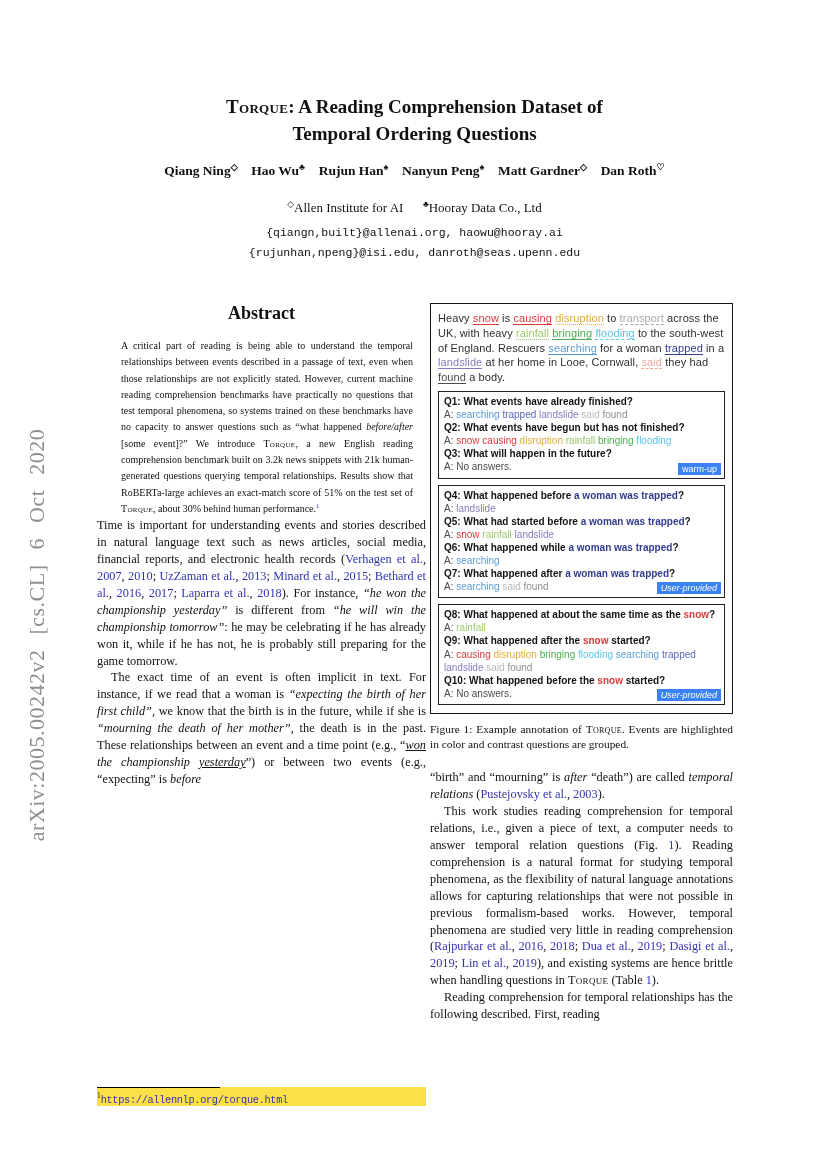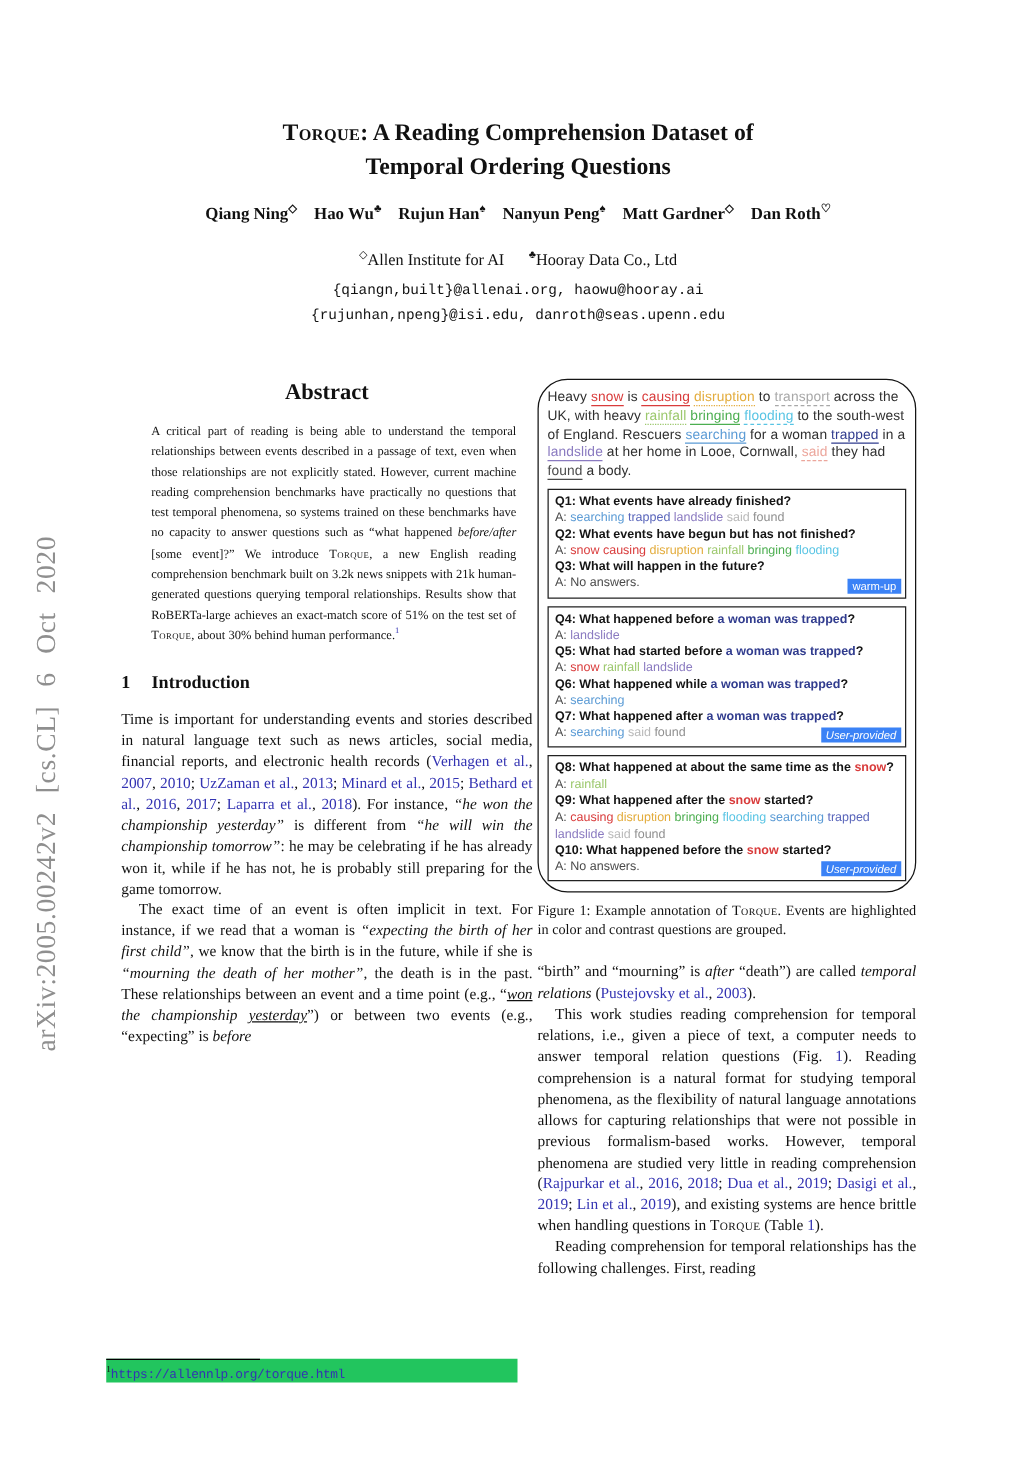--- a/index.html
+++ b/index.html
@@ -26,25 +26,25 @@
   #email-2 { top:246px; font-size:11.5px; font-family:"Liberation Mono", monospace; }
   
   #left-col  { position:absolute; left:97px;  top:303px; width:329px; }
   #right-col { position:absolute; left:430px; top:303px; width:303px; }
   .abstract-h { text-align:center; font-weight:bold; font-size:18px; margin-bottom:14px; }
   .abstract-body { margin:0 13px 0 24px; font-size:10px; line-height:16.3px; text-align:justify; }
   .sec-h { margin:21px 0 12px 0; font-size:14.5px; font-weight:bold; }
   .sec-h .num { margin-right:17px; }
   .para { font-size:12.3px; line-height:16.9px; text-align:justify; }
   .indent { text-indent:14px; }
-  #footnote-area { position:absolute; left:85px; top:1087px; width:329px; background:#22c55e; }
+  #footnote-area { position:absolute; left:97px; top:1087px; width:329px; background:#fde047; }
   .fn-rule { width:123px; border-top:1.2px solid #000; margin-bottom:5px; }
   .fn-text { font-size:10.8px; }
   
-  .figure-box { border:1.5px solid #141414; border-radius:24px; padding:7px 7px 8px 7px; background:#fff; }
+  .figure-box { border:1.5px solid #141414; border-radius:0; padding:7px 7px 8px 7px; background:#fff; }
   .passage {
     font-family:"Liberation Sans", sans-serif; font-size:11px;
     line-height:14.8px; color:#2f2f2f; letter-spacing:0.1px;
   }
   .qa-block {
     border:1.2px solid #222; margin-top:6px; padding:3px 5px 4px 5px;
     position:relative; font-family:"Liberation Sans", sans-serif;
     font-size:10px; line-height:13.1px; background:#fff;
   }
   .q-line { font-weight:bold; color:#141414; }
@@ -94,23 +94,20 @@
   </div>
 
   <div id="authors-line" class="center-band" data-name="authors-line"><span data-name="text-segment">Qiang Ning</span><span class="s-sup" data-name="text-segment">◇</span><span data-name="text-segment">    </span><span data-name="text-segment">Hao Wu</span><span class="s-sup" data-name="text-segment">♣</span><span data-name="text-segment">    </span><span data-name="text-segment">Rujun Han</span><span class="s-sup" data-name="text-segment">♠</span><span data-name="text-segment">    </span><span data-name="text-segment">Nanyun Peng</span><span class="s-sup" data-name="text-segment">♠</span><span data-name="text-segment">    </span><span data-name="text-segment">Matt Gardner</span><span class="s-sup" data-name="text-segment">◇</span><span data-name="text-segment">    </span><span data-name="text-segment">Dan Roth</span><span class="s-sup" data-name="text-segment">♡</span></div>
   <div id="affil-1" class="center-band" data-name="affiliations-line-1"><span class="s-sup" data-name="text-segment">◇</span><span data-name="text-segment">Allen Institute for AI      </span><span class="s-sup" data-name="text-segment">♣</span><span data-name="text-segment">Hooray Data Co., Ltd</span></div>
   <div id="email-1" class="center-band" data-name="emails-line-1">{qiangn,built}@allenai.org, haowu@hooray.ai</div>
   <div id="email-2" class="center-band" data-name="emails-line-2">{rujunhan,npeng}@isi.edu, danroth@seas.upenn.edu</div>
 
   <div id="left-col" data-name="left-column">
     <div class="abstract-h" data-name="abstract-heading">Abstract</div>
     <div class="abstract-body" data-name="abstract-text"><span data-name="text-segment">A critical part of reading is being able to understand the temporal relationships between events described in a passage of text, even when those relationships are not explicitly stated.  However, current machine reading comprehension benchmarks have practically no questions that test temporal phenomena, so systems trained on these benchmarks have no capacity to answer questions such as “what happened </span><span class="s-i" data-name="text-segment">before/after</span><span data-name="text-segment"> [some event]?”  We introduce </span><span class="s-sc" data-name="text-segment">Torque</span><span data-name="text-segment">, a new English reading comprehension benchmark built on 3.2k news snippets with 21k human-generated questions querying temporal relationships. Results show that RoBERTa-large achieves an exact-match score of 51% on the test set of </span><span class="s-sc" data-name="text-segment">Torque</span><span data-name="text-segment">, about 30% behind human performance.</span><span class="s-sup s-l" data-name="citation-link">1</span></div>
-    <div class="sec-h" data-name="section-heading-introduction">
-      <span class="num" data-name="section-number">1</span><span data-name="section-title">Introduction</span>
-    </div>
     <div class="para" data-name="intro-paragraph-1"><span data-name="text-segment">Time is important for understanding events and stories described in natural language text such as news articles, social media, financial reports, and electronic health records (</span><span class="s-l" data-name="citation-link">Verhagen et al.</span><span data-name="text-segment">, </span><span class="s-l" data-name="citation-link">2007</span><span data-name="text-segment">, </span><span class="s-l" data-name="citation-link">2010</span><span data-name="text-segment">; </span><span class="s-l" data-name="citation-link">UzZaman et al.</span><span data-name="text-segment">, </span><span class="s-l" data-name="citation-link">2013</span><span data-name="text-segment">; </span><span class="s-l" data-name="citation-link">Minard et al.</span><span data-name="text-segment">, </span><span class="s-l" data-name="citation-link">2015</span><span data-name="text-segment">; </span><span class="s-l" data-name="citation-link">Bethard et al.</span><span data-name="text-segment">, </span><span class="s-l" data-name="citation-link">2016</span><span data-name="text-segment">, </span><span class="s-l" data-name="citation-link">2017</span><span data-name="text-segment">; </span><span class="s-l" data-name="citation-link">Laparra et al.</span><span data-name="text-segment">, </span><span class="s-l" data-name="citation-link">2018</span><span data-name="text-segment">). For instance, </span><span class="s-i" data-name="text-segment">“he won the championship yesterday”</span><span data-name="text-segment"> is different from </span><span class="s-i" data-name="text-segment">“he will win the championship tomorrow”</span><span data-name="text-segment">: he may be celebrating if he has already won it, while if he has not, he is probably still preparing for the game tomorrow.</span></div>
     <div class="para indent" data-name="intro-paragraph-2"><span data-name="text-segment">The exact time of an event is often implicit in text. For instance, if we read that a woman is </span><span class="s-i" data-name="text-segment">“expecting the birth of her first child”</span><span data-name="text-segment">, we know that the birth is in the future, while if she is </span><span class="s-i" data-name="text-segment">“mourning the death of her mother”</span><span data-name="text-segment">, the death is in the past. These relationships between an event and a time point (e.g., “</span><span class="s-i s-u" data-name="text-segment">won</span><span class="s-i" data-name="text-segment"> the championship </span><span class="s-i s-u" data-name="text-segment">yesterday</span><span data-name="text-segment">”) or between two events (e.g., “expecting” is </span><span class="s-i" data-name="text-segment">before</span></div>
   </div>
 
   <div id="footnote-area" data-name="footnote">
     <div class="fn-rule" data-name="footnote-rule"></div>
     <div class="fn-text" data-name="footnote-text"><span class="s-sup" data-name="text-segment">1</span><span class="s-mono s-l" data-name="citation-link">https://allennlp.org/torque.html</span></div>
   </div>
 
   <div id="right-col" data-name="right-column">
@@ -145,17 +142,17 @@
             <div class="qa-line q-line" data-name="question-line"><span data-name="text-segment">Q10: What happened before the </span><span class="s-red" data-name="text-segment">snow</span><span data-name="text-segment"> started?</span></div>
             <div class="qa-line a-line" data-name="answer-line"><span data-name="text-segment">A: No answers.</span></div>
             <span class="badge" data-name="user-provided-badge">User-provided</span>
           </div>
         </div>
     </div>
     <div class="fig-caption" data-name="figure-1-caption"><span data-name="text-segment">Figure 1: Example annotation of </span><span class="s-sc" data-name="text-segment">Torque</span><span data-name="text-segment">. Events are highlighted in color and contrast questions are grouped.</span></div>
     <div id="right-paras" data-name="right-column-body">
       <div class="para" data-name="body-paragraph-1"><span data-name="text-segment">“birth” and “mourning” is </span><span class="s-i" data-name="text-segment">after</span><span data-name="text-segment"> “death”) are called </span><span class="s-i" data-name="text-segment">temporal relations</span><span data-name="text-segment"> (</span><span class="s-l" data-name="citation-link">Pustejovsky et al.</span><span data-name="text-segment">, </span><span class="s-l" data-name="citation-link">2003</span><span data-name="text-segment">).</span></div>
       <div class="para indent" data-name="body-paragraph-2"><span data-name="text-segment">This work studies reading comprehension for temporal relations, i.e., given a piece of text, a computer needs to answer temporal relation questions (Fig. </span><span class="s-l" data-name="citation-link">1</span><span data-name="text-segment">).  Reading comprehension is a natural format for studying temporal phenomena, as the flexibility of natural language annotations allows for capturing relationships that were not possible in previous formalism-based works.  However, temporal phenomena are studied very little in reading comprehension (</span><span class="s-l" data-name="citation-link">Rajpurkar et al.</span><span data-name="text-segment">, </span><span class="s-l" data-name="citation-link">2016</span><span data-name="text-segment">, </span><span class="s-l" data-name="citation-link">2018</span><span data-name="text-segment">; </span><span class="s-l" data-name="citation-link">Dua et al.</span><span data-name="text-segment">, </span><span class="s-l" data-name="citation-link">2019</span><span data-name="text-segment">; </span><span class="s-l" data-name="citation-link">Dasigi et al.</span><span data-name="text-segment">, </span><span class="s-l" data-name="citation-link">2019</span><span data-name="text-segment">; </span><span class="s-l" data-name="citation-link">Lin et al.</span><span data-name="text-segment">, </span><span class="s-l" data-name="citation-link">2019</span><span data-name="text-segment">), and existing systems are hence brittle when handling questions in </span><span class="s-sc" data-name="text-segment">Torque</span><span data-name="text-segment"> (Table </span><span class="s-l" data-name="citation-link">1</span><span data-name="text-segment">).</span></div>
-      <div class="para indent" data-name="body-paragraph-3"><span data-name="text-segment">Reading comprehension for temporal relationships has the following challenges. First, reading</span></div>
+      <div class="para indent" data-name="body-paragraph-3"><span data-name="text-segment">Reading comprehension for temporal relationships has the following described. First, reading</span></div>
     </div>
   </div>
 
 </div>
 
 </body></html>

